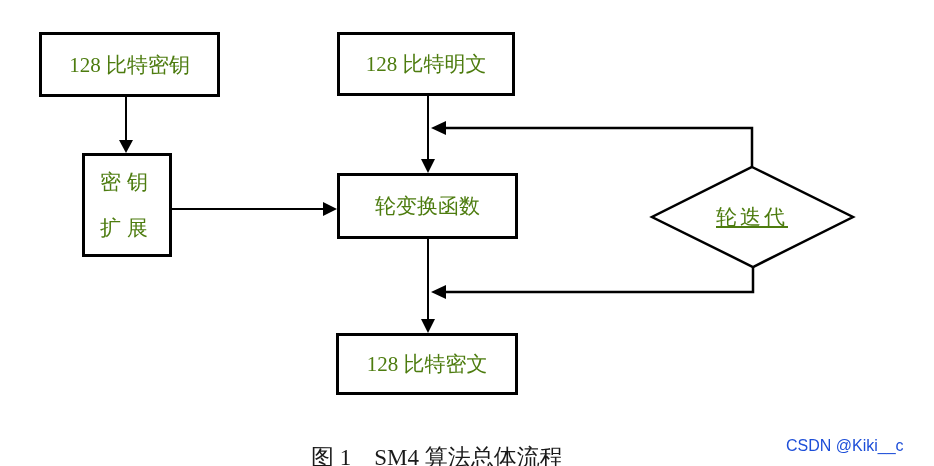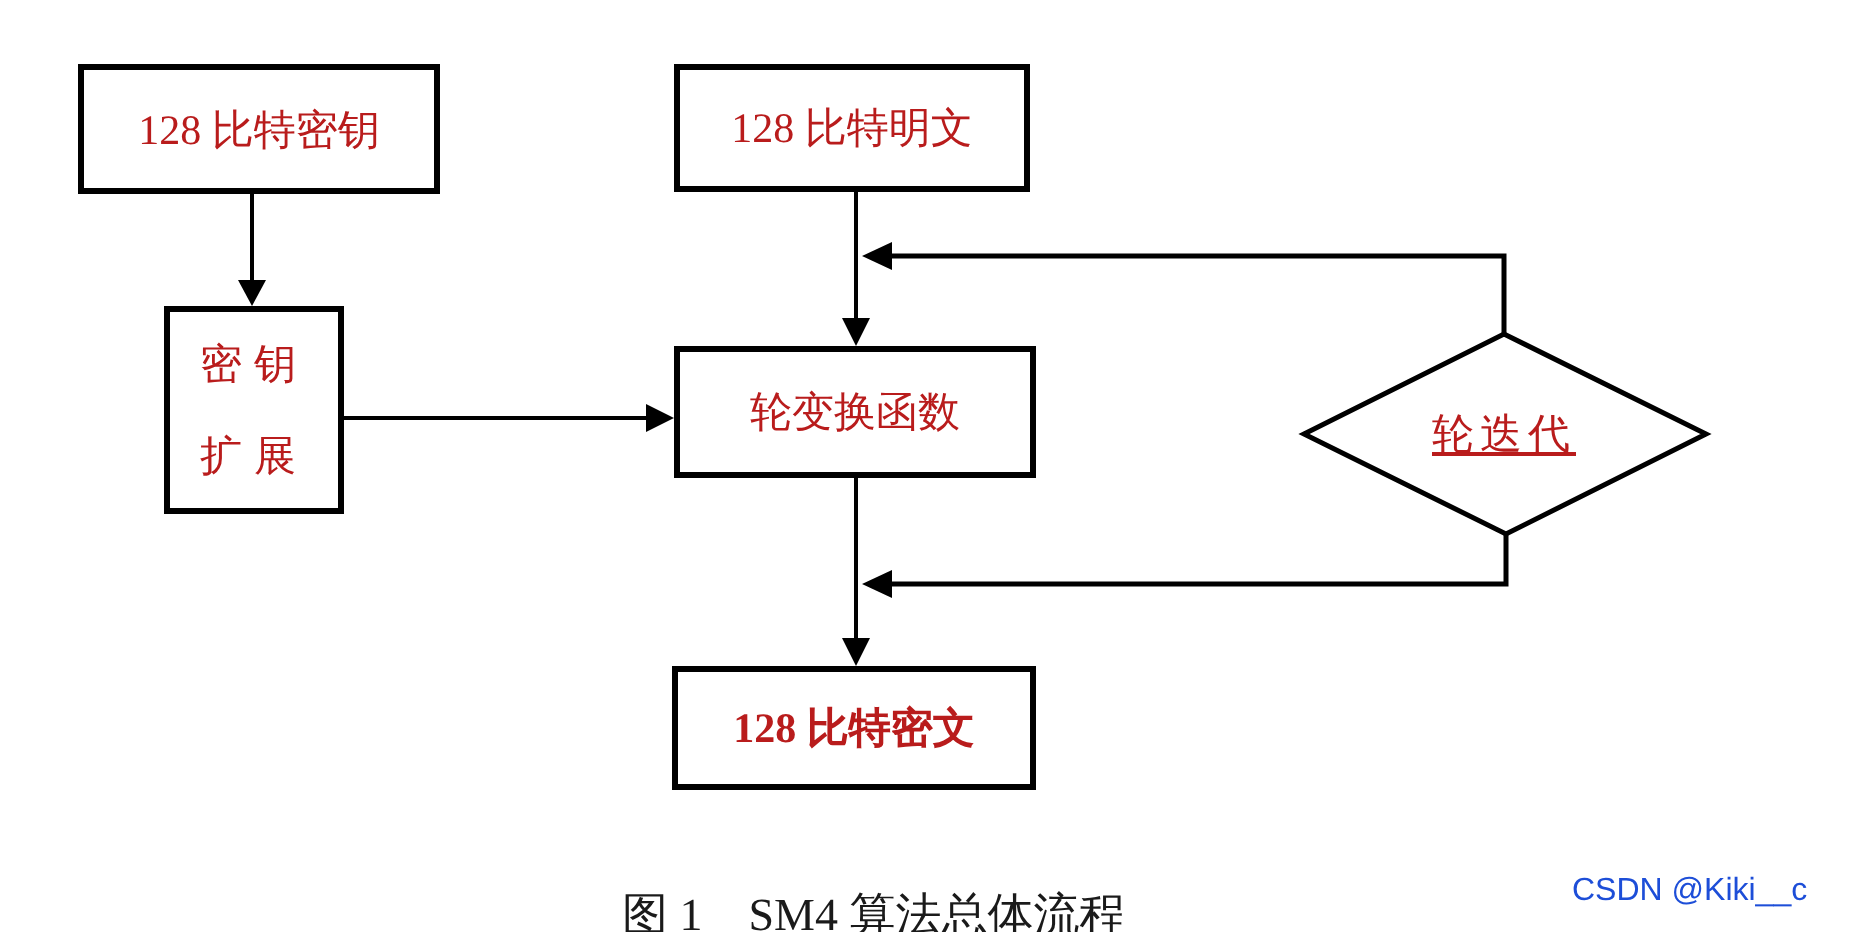--- a/index.html
+++ b/index.html
@@ -22,32 +22,32 @@
     width: 934px;
     height: 466px;
   }
   .node {
     position: absolute;
     box-sizing: border-box;
     display: flex;
     align-items: center;
     justify-content: center;
     background: #ffffff;
-    color: #b91c1c;
+    color: #4d7c0f;
     font-size: 21px;
     white-space: nowrap;
   }
   .box {
     border: 3px solid #000000;
   }
   .key-box       { left: 39px;  top: 32px;  width: 181px; height: 65px; }
   .plaintext-box { left: 337px; top: 32px;  width: 178px; height: 64px; }
   .keyexp-box    { left: 82px;  top: 153px; width: 90px;  height: 104px; }
   .round-box     { left: 337px; top: 173px; width: 181px; height: 66px; }
-  .cipher-box    { left: 336px; top: 333px; width: 182px; height: 62px; font-weight: bold; }
+  .cipher-box    { left: 336px; top: 333px; width: 182px; height: 62px; }
   .keyexp-box .two-line {
     text-align: center;
     line-height: 46px;
     letter-spacing: 6px;
   }
   .diamond-label {
     left: 672px; top: 203px; width: 160px; height: 28px;
     background: transparent;
     letter-spacing: 3px;
     text-decoration: underline;

